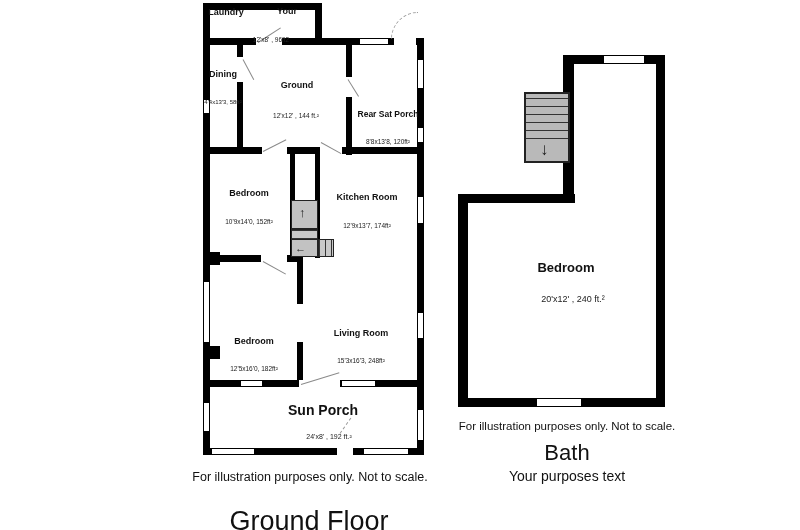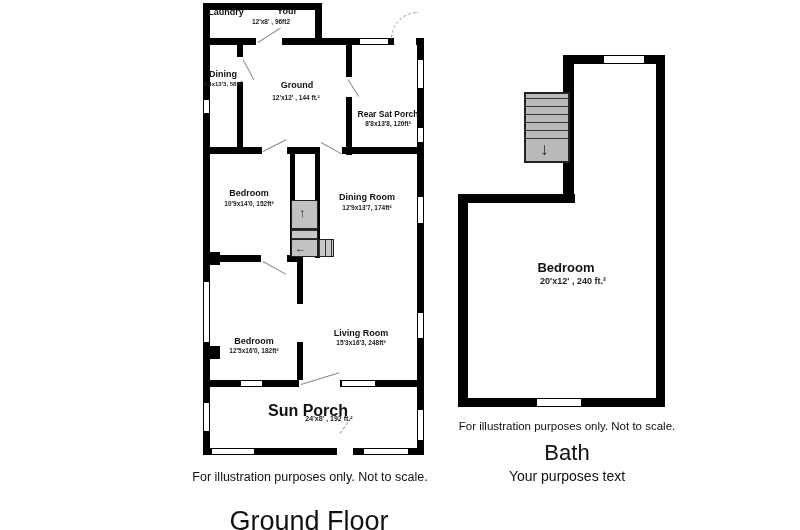--- a/index.html
+++ b/index.html
@@ -13,22 +13,22 @@
   .door{position:absolute;height:0;border-top:1px solid #8a8a8a;transform-origin:left center;z-index:3;}
   .door.dash{border-top:1px dashed #9a9a9a;}
   .arc{position:absolute;border-top:1px dashed #9a9a9a;border-left:1px dashed #9a9a9a;
     border-right:none;border-bottom:none;border-radius:100% 0 0 0;z-index:3;}
   .stair{position:absolute;background:#c2c2c2;border:1px solid #222;box-sizing:border-box;z-index:4;}
   .treads-h{background:#c8c8c8 repeating-linear-gradient(to bottom,#333 0,#333 1px,transparent 1px,transparent 8px);}
   .treads-v{background:#c8c8c8 repeating-linear-gradient(to right,#333 0,#333 1px,transparent 1px,transparent 6px);}
   .arrow{position:absolute;color:#1a1a1a;font-weight:bold;z-index:5;line-height:1;}
   .rname{position:absolute;transform:translateX(-50%);font-weight:bold;font-size:9px;
     color:#111;white-space:nowrap;z-index:6;line-height:1;}
-  .rdims{position:absolute;transform:translateX(-50%);font-weight:bold;font-size:6.5px;
-    color:#222;white-space:nowrap;z-index:6;line-height:1;}
+  .rdims{position:absolute;transform:translateX(-50%);font-weight:normal;font-size:6.5px;
+    color:#222;white-space:nowrap;z-index:6;line-height:1;margin-top:18px;}
   .note{position:absolute;transform:translateX(-50%);font-size:12.5px;color:#111;white-space:nowrap;z-index:6;}
   .bigtitle{position:absolute;transform:translateX(-50%);font-size:27px;color:#111;white-space:nowrap;z-index:6;}
 </style>
 </head>
 <body>
 
 <div id="stage">
 
   <div>
 
@@ -95,27 +95,27 @@
     <div class="rname" style="left:287px;top:7px;">Your</div>
     <div class="rdims" style="left:271px;top:19px;">12'x8' , 96ft2</div>
     <div class="rname" style="left:223px;top:70px;">Dining</div>
     <div class="rdims" style="left:223px;top:81px;font-size:6px;">4'4x13'3, 58ft²</div>
     <div class="rname" style="left:297px;top:81px;">Ground</div>
     <div class="rdims" style="left:296px;top:95px;">12'x12' , 144 ft.²</div>
     <div class="rname" style="left:388px;top:110px;font-size:8.5px;">Rear Sat Porch</div>
     <div class="rdims" style="left:388px;top:121px;">8'8x13'8, 120ft²</div>
     <div class="rname" style="left:249px;top:189px;">Bedroom</div>
     <div class="rdims" style="left:249px;top:201px;">10'9x14'0, 152ft²</div>
-    <div class="rname" style="left:367px;top:193px;">Dining Room</div>
+    <div class="rname" style="left:367px;top:193px;">Kitchen Room</div>
     <div class="rdims" style="left:367px;top:205px;">12'9x13'7, 174ft²</div>
     <div class="rname" style="left:254px;top:337px;">Bedroom</div>
     <div class="rdims" style="left:254px;top:348px;">12'5x16'0, 182ft²</div>
     <div class="rname" style="left:361px;top:329px;">Living Room</div>
     <div class="rdims" style="left:361px;top:340px;">15'3x16'3, 248ft²</div>
-    <div class="rname" style="left:308px;top:403px;font-size:16px;">Sun Porch</div>
+    <div class="rname" style="left:323px;top:403px;font-size:14px;">Sun Porch</div>
     <div class="rdims" style="left:329px;top:415px;font-size:7px;">24'x8' , 192  ft.²</div>
 
     <div class="note" style="left:310px;top:470px;">For illustration purposes only. Not to scale.</div>
     <div class="bigtitle" style="left:309px;top:506px;">Ground Floor</div>
   </div>
 
   <div>
 
     <div class="wall" style="left:563px;top:55px;width:102px;height:9px;"></div>
     <div class="wall" style="left:656px;top:55px;width:9px;height:352px;"></div>

